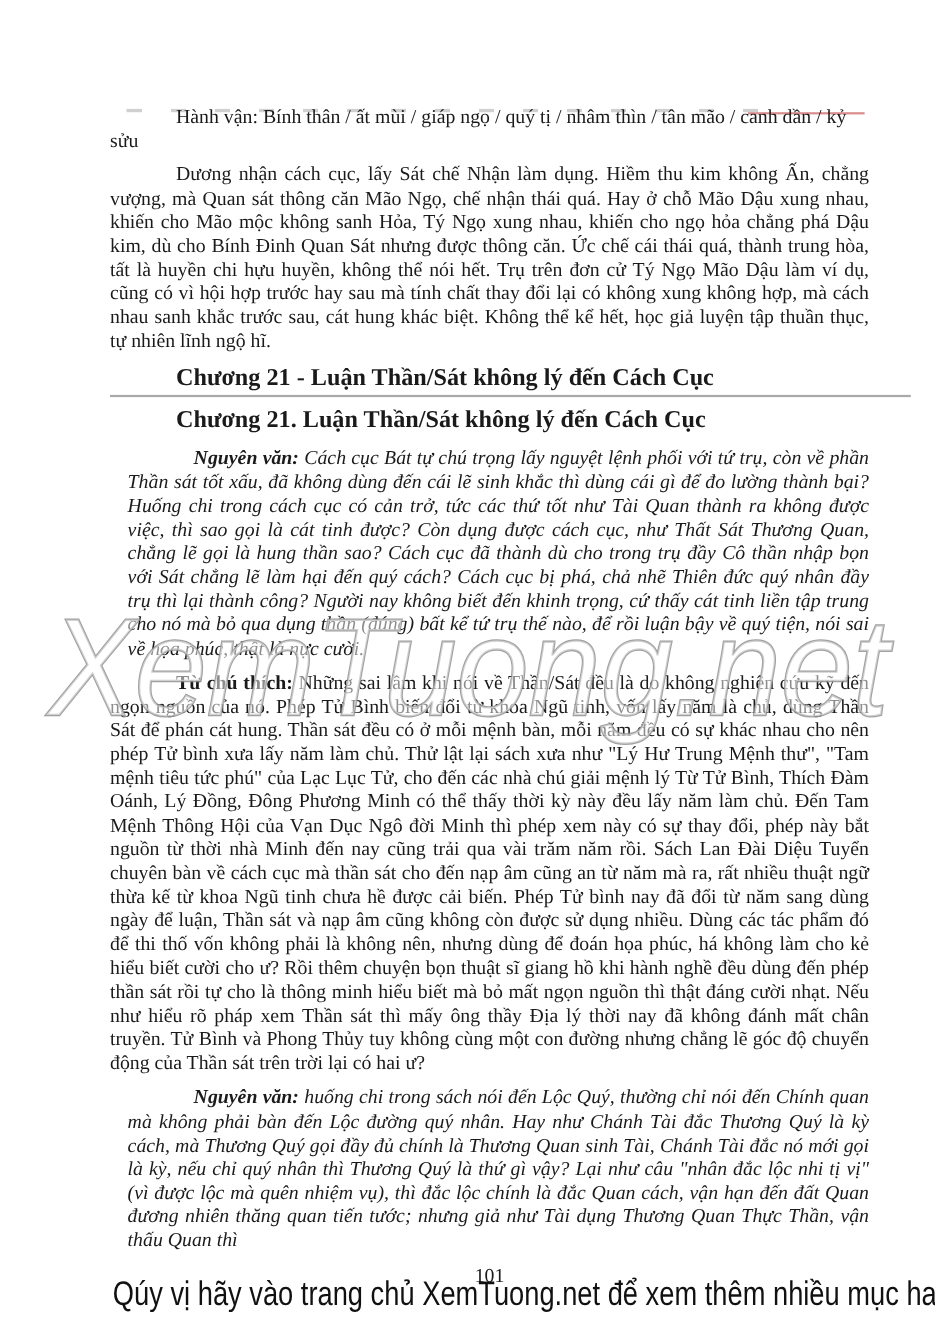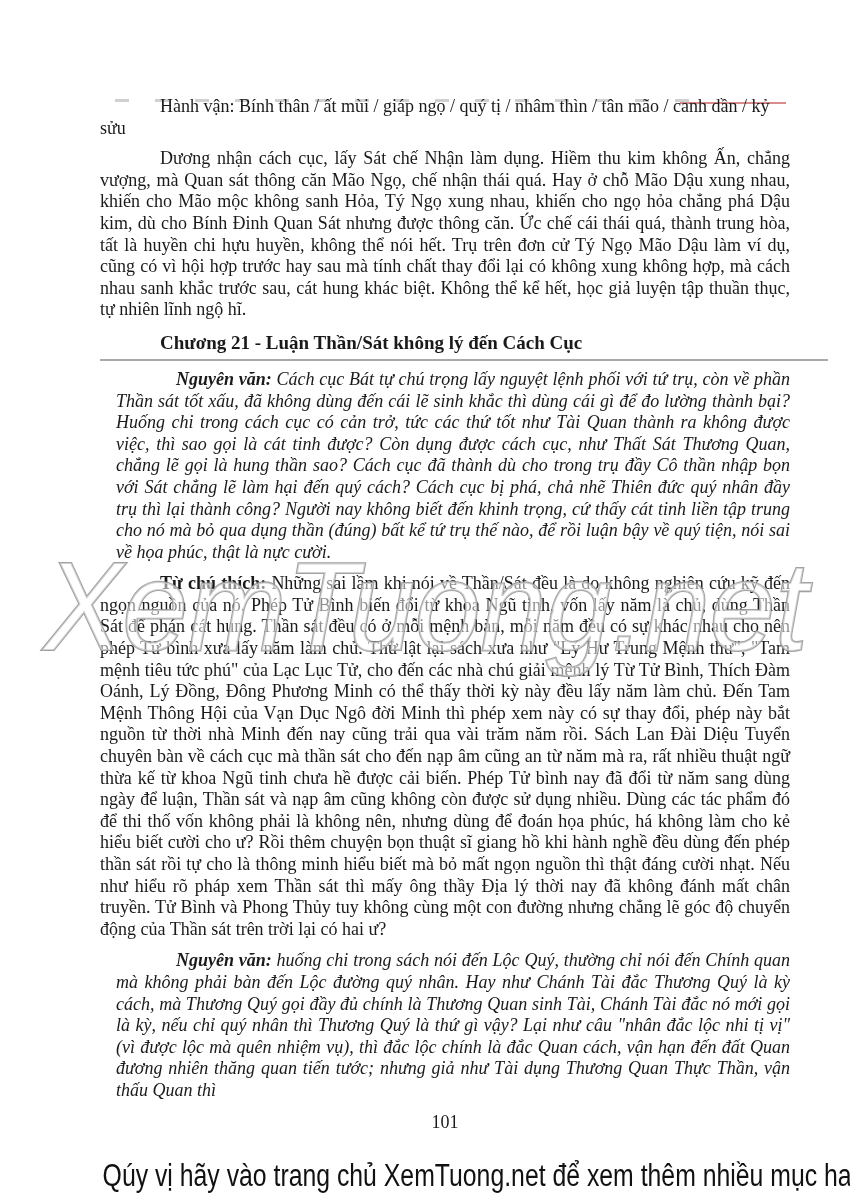--- a/index.html
+++ b/index.html
@@ -29,21 +29,21 @@
     position: absolute; top: 96px; left: 100px; width: 690px;
     font-size: 18px; line-height: 21.6px;
     text-align: justify;
   }
   p { margin: 0; text-indent: 60px; }
   .hanh-van { text-align: left; margin-bottom: 9px; }
   .para { margin-bottom: 10px; }
   .italic-para { font-style: italic; margin-left: 16px; }
   .lead-bold { font-weight: bold; }
   h2 {
-    font-size: 19px; margin: 2px 0 4px 0; padding-left: 60px;
+    font-size: 22px; margin: 2px 0 4px 0; padding-left: 60px;
     font-weight: bold; text-align: left; line-height: 24px;
   }
   .heading-divider {
     border: none; border-top: 2px solid #a9a9a9;
     margin: 2px -38px 8px 0; height: 0;
   }
   .heading-main { margin-bottom: 13px; }
   .page-number {
     text-align: center; text-indent: 0;
     margin-top: 2px; font-size: 18px;
@@ -85,20 +85,21 @@
   <div class="content">
 
     <p class="hanh-van">Hành vận: Bính thân / ất mùi / giáp ngọ / quý tị / nhâm thìn / tân mão / canh dần / kỷ sửu</p>
 
     <p class="para">Dương nhận cách cục, lấy Sát chế Nhận làm dụng. Hiềm thu kim không Ấn, chẳng vượng, mà Quan sát thông căn Mão Ngọ, chế nhận thái quá. Hay ở chỗ Mão Dậu xung nhau, khiến cho Mão mộc không sanh Hỏa, Tý Ngọ xung nhau, khiến cho ngọ hỏa chẳng phá Dậu kim, dù cho Bính Đinh Quan Sát nhưng được thông căn. Ức chế cái thái quá, thành trung hòa, tất là huyền chi hựu huyền, không thể nói hết. Trụ trên đơn cử Tý Ngọ Mão Dậu làm ví dụ, cũng có vì hội hợp trước hay sau mà tính chất thay đổi lại có không xung không hợp, mà cách nhau sanh khắc trước sau, cát hung khác biệt. Không thể kể hết, học giả luyện tập thuần thục, tự nhiên lĩnh ngộ hĩ.</p>
 
     <h2>Chương 21 - Luận Thần/Sát không lý đến Cách Cục</h2>
 
     <hr class="heading-divider">
 
+    <h2 class="heading-main">Chương 21. Luận Thần/Sát không lý đến Cách Cục</h2>
 
     <p class="para italic-para"><span class="lead-bold">Nguyên văn:</span> <span>Cách cục Bát tự chú trọng lấy nguyệt lệnh phối với tứ trụ, còn về phần Thần sát tốt xấu, đã không dùng đến cái lẽ sinh khắc thì dùng cái gì để đo lường thành bại? Huống chi trong cách cục có cản trở, tức các thứ tốt như Tài Quan thành ra không được việc, thì sao gọi là cát tinh được? Còn dụng được cách cục, như Thất Sát Thương Quan, chẳng lẽ gọi là hung thần sao? Cách cục đã thành dù cho trong trụ đầy Cô thần nhập bọn với Sát chẳng lẽ làm hại đến quý cách? Cách cục bị phá, chả nhẽ Thiên đức quý nhân đầy trụ thì lại thành công? Người nay không biết đến khinh trọng, cứ thấy cát tinh liền tập trung cho nó mà bỏ qua dụng thần (đúng) bất kể tứ trụ thế nào, để rồi luận bậy về quý tiện, nói sai về họa phúc, thật là nực cười.</span></p>
 
     <p class="para"><span class="lead-bold">Từ chú thích:</span> <span>Những sai lầm khi nói về Thần/Sát đều là do không nghiên cứu kỹ đến ngọn nguồn của nó. Phép Tử Bình biến đổi từ khoa Ngũ tinh, vốn lấy năm là chủ, dùng Thần Sát để phán cát hung. Thần sát đều có ở mỗi mệnh bàn, mỗi năm đều có sự khác nhau cho nên phép Tử bình xưa lấy năm làm chủ. Thử lật lại sách xưa như "Lý Hư Trung Mệnh thư", "Tam mệnh tiêu tức phú" của Lạc Lục Tử, cho đến các nhà chú giải mệnh lý Từ Tử Bình, Thích Đàm Oánh, Lý Đồng, Đông Phương Minh có thể thấy thời kỳ này đều lấy năm làm chủ. Đến Tam Mệnh Thông Hội của Vạn Dục Ngô đời Minh thì phép xem này có sự thay đổi, phép này bắt nguồn từ thời nhà Minh đến nay cũng trải qua vài trăm năm rồi. Sách Lan Đài Diệu Tuyển chuyên bàn về cách cục mà thần sát cho đến nạp âm cũng an từ năm mà ra, rất nhiều thuật ngữ thừa kế từ khoa Ngũ tinh chưa hề được cải biến. Phép Tử bình nay đã đổi từ năm sang dùng ngày để luận, Thần sát và nạp âm cũng không còn được sử dụng nhiều. Dùng các tác phẩm đó để thi thố vốn không phải là không nên, nhưng dùng để đoán họa phúc, há không làm cho kẻ hiểu biết cười cho ư? Rồi thêm chuyện bọn thuật sĩ giang hồ khi hành nghề đều dùng đến phép thần sát rồi tự cho là thông minh hiểu biết mà bỏ mất ngọn nguồn thì thật đáng cười nhạt. Nếu như hiểu rõ pháp xem Thần sát thì mấy ông thầy Địa lý thời nay đã không đánh mất chân truyền. Tử Bình và Phong Thủy tuy không cùng một con đường nhưng chẳng lẽ góc độ chuyển động của Thần sát trên trời lại có hai ư?</span></p>
 
     <p class="para italic-para"><span class="lead-bold">Nguyên văn:</span> <span>huống chi trong sách nói đến Lộc Quý, thường chỉ nói đến Chính quan mà không phải bàn đến Lộc đường quý nhân. Hay như Chánh Tài đắc Thương Quý là kỳ cách, mà Thương Quý gọi đầy đủ chính là Thương Quan sinh Tài, Chánh Tài đắc nó mới gọi là kỳ, nếu chỉ quý nhân thì Thương Quý là thứ gì vậy? Lại như câu "nhân đắc lộc nhi tị vị" (vì được lộc mà quên nhiệm vụ), thì đắc lộc chính là đắc Quan cách, vận hạn đến đất Quan đương nhiên thăng quan tiến tước; nhưng giả như Tài dụng Thương Quan Thực Thần, vận thấu Quan thì</span></p>
 
     <p class="page-number">101</p>
 
   </div>

